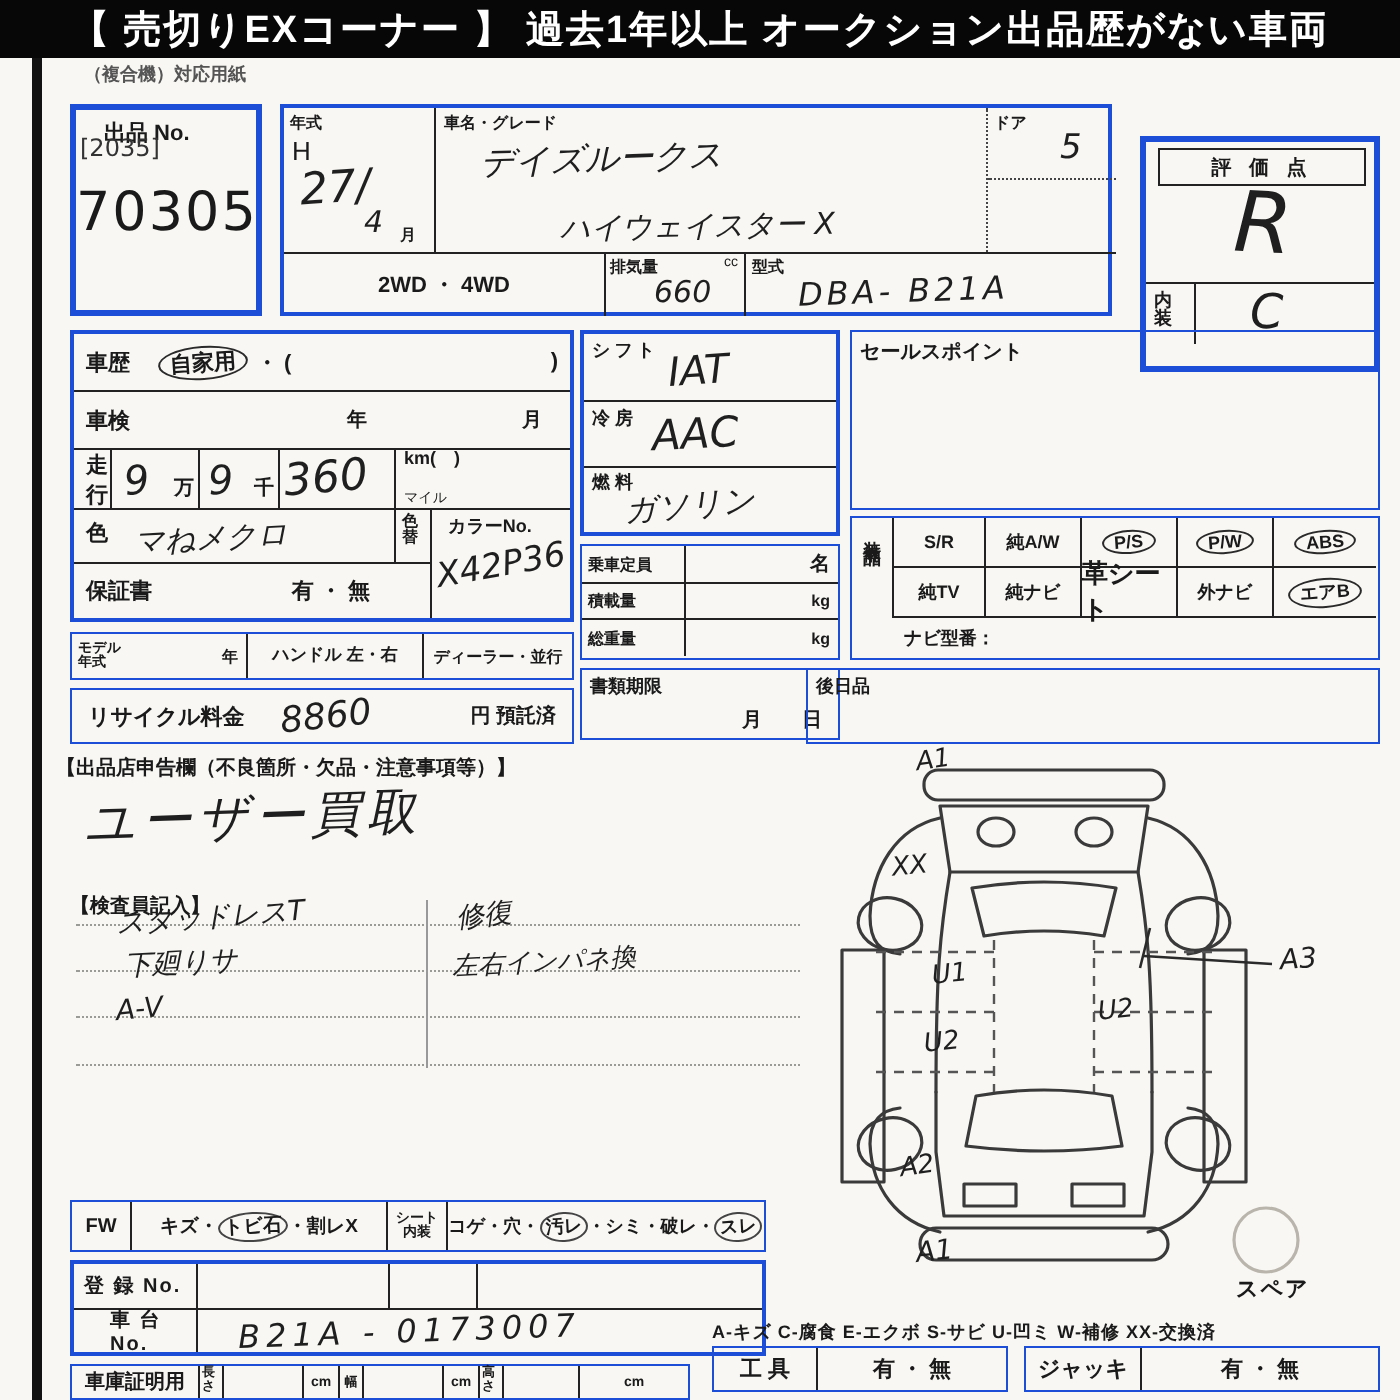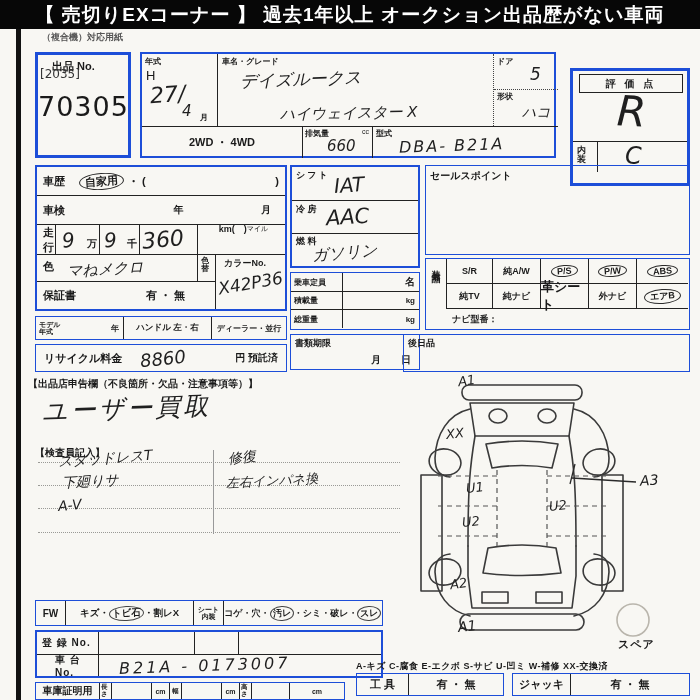--- a/index.html
+++ b/index.html
@@ -52,24 +52,20 @@
     <div class="abs" style="left:76px;top:0;width:276px;height:72px;border-right:1px dotted #444;box-sizing:border-box;">
       <span class="abs lbl8" style="left:4px;top:2px;">車名・グレード</span>
       <span class="abs hw" style="left:22px;top:14px;font-size:17px;transform:rotate(-2deg);">デイズルークス</span>
       <span class="abs hw" style="left:62px;top:50px;font-size:15px;transform:rotate(-1deg);">ハイウェイスター X</span>
     </div>
 
     <div class="abs" style="left:352px;top:0;width:64px;height:36px;border-bottom:1px dotted #444;box-sizing:border-box;">
       <span class="abs lbl8" style="left:3px;top:2px;">ドア</span>
       <span class="abs hw" style="left:36px;top:10px;font-size:17px;">5</span>
     </div>
-    <div class="abs" style="left:352px;top:36px;width:64px;height:36px;box-sizing:border-box;">
-      <span class="abs lbl8" style="left:3px;top:1px;">形状</span>
-      <span class="abs hw" style="left:28px;top:14px;font-size:14px;">ハコ</span>
-    </div>
 
     <div class="abs" style="left:0;top:72px;width:160px;height:32px;border-top:1px solid #222;box-sizing:border-box;display:flex;align-items:center;justify-content:center;">
       <span class="lbl11">2WD ・ 4WD</span>
     </div>
     <div class="abs" style="left:160px;top:72px;width:70px;height:32px;border-top:1px solid #222;border-left:1px solid #222;box-sizing:border-box;">
       <span class="abs lbl8" style="left:2px;top:1px;">排気量</span>
       <span class="abs" style="right:3px;top:1px;font-size:7px;">cc</span>
       <span class="abs hw" style="left:24px;top:10px;font-size:15px;">660</span>
     </div>
     <div class="abs" style="left:230px;top:72px;width:186px;height:32px;border-top:1px solid #222;border-left:1px solid #222;box-sizing:border-box;">
@@ -112,21 +108,21 @@
         <span class="hw" style="font-size:20px;margin-left:6px;transform:rotate(-6deg);">9</span>
         <span class="lbl10" style="position:absolute;right:2px;bottom:3px;">万</span>
       </span>
       <span class="cell br" style="width:40px;position:relative;">
         <span class="hw" style="font-size:20px;margin-left:4px;transform:rotate(-4deg);">9</span>
         <span class="lbl10" style="position:absolute;right:2px;bottom:3px;">千</span>
       </span>
       <span class="cell br" style="width:58px;overflow:visible;">
         <span class="hw" style="font-size:22px;margin-left:2px;transform:rotate(-5deg);">360</span>
       </span>
-      <span class="cell" style="flex:1;flex-direction:row;align-items:flex-start;justify-content:center;padding-left:4px;">
+      <span class="cell" style="flex:1;flex-direction:column;align-items:flex-start;justify-content:space-between;padding-left:4px;">
         <span style="font-size:9px;font-weight:bold;line-height:1;">km(　)</span>
         <span style="font-size:7px;line-height:1.1;">マイル</span>
       </span>
     </div>
 
     <div class="abs" style="left:0;top:88px;width:248px;height:54px;">
       <div class="abs" style="left:0;top:0;width:160px;height:27px;border-bottom:1px solid #222;box-sizing:border-box;">
         <span class="abs lbl11" style="left:6px;top:4px;">色</span>
         <span class="abs hw" style="left:30px;top:5px;font-size:15px;transform:rotate(-3deg);">マねメクロ</span>
       </div>

